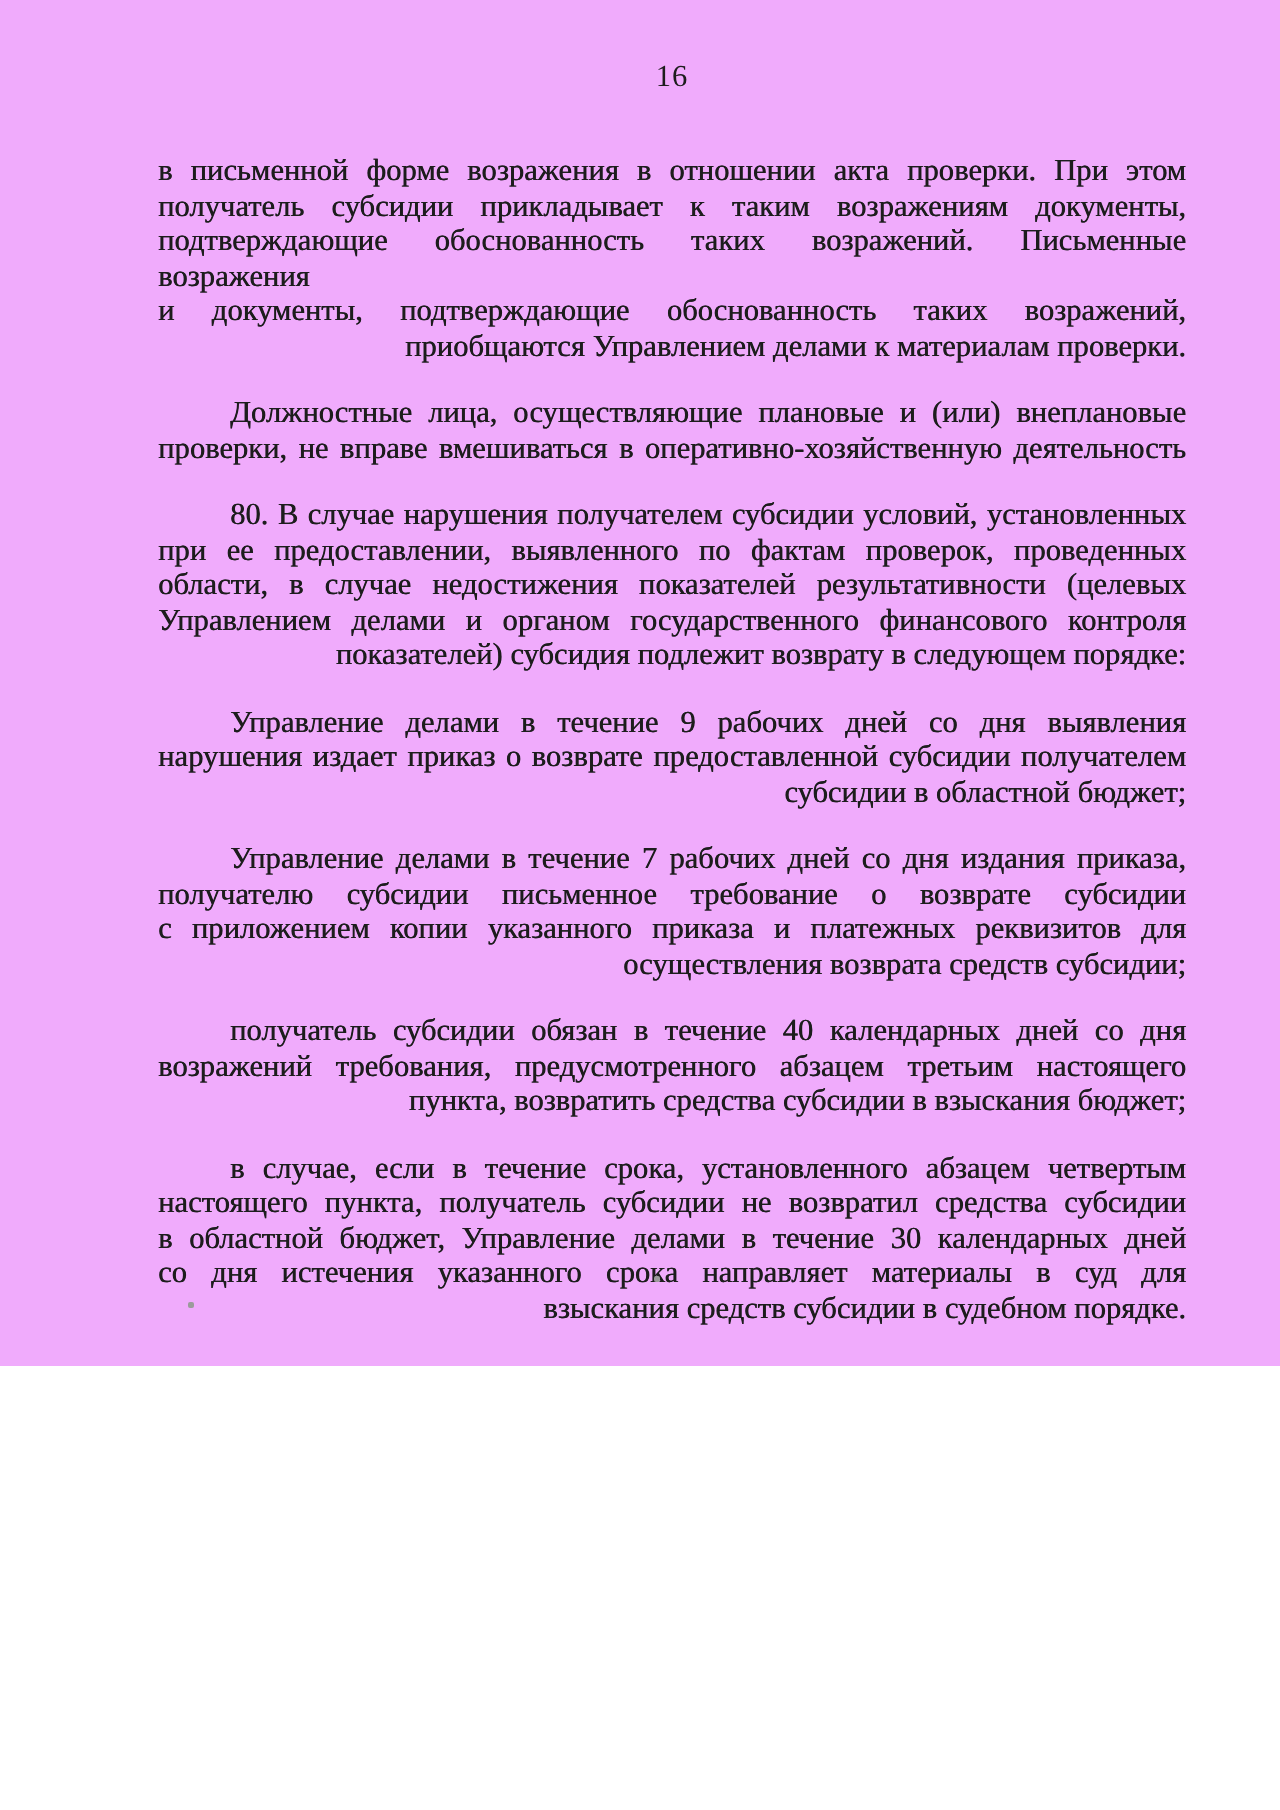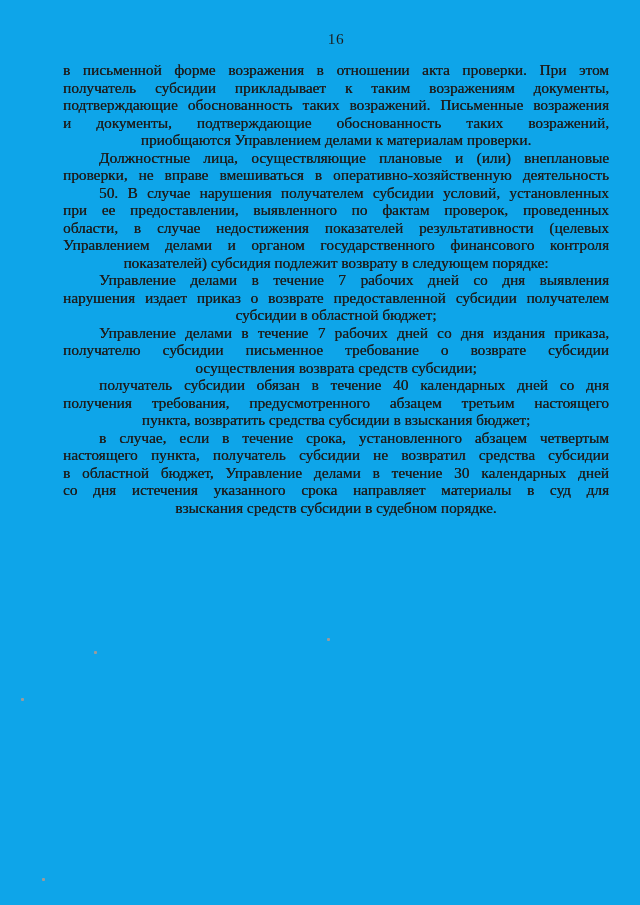--- a/index.html
+++ b/index.html
@@ -3,22 +3,22 @@
 <meta charset="utf-8">
 <style>
   html, body {
     margin: 0;
     padding: 0;
     background: #ffffff;
   }
   .page {
     position: relative;
     width: 640px;
-    height: 905px;
-    background: #0ea5e9;
+    height: 683px;
+    background: #f0abfc;
     font-family: "Liberation Serif", "DejaVu Serif", serif;
     color: #1d1d1d;
     overflow: hidden;
   }
   .page-number {
     position: absolute;
     top: 30px;
     left: 63px;
     width: 546px;
     text-align: center;
@@ -28,27 +28,27 @@
   }
   .text-block {
     position: absolute;
     top: 61px;
     left: 63px;
     width: 546px;
     font-size: 15.3px;
     line-height: 17.5px;
     text-shadow: 0.25px 0 0 currentColor; 
   }
-  .paragraph { margin: 0; }
+  .paragraph { margin: 16px; }
   .line { width: 100%; }
   .line.just {
     text-align: justify;
     text-align-last: justify;
   }
-  .line.lastline { text-align: center; }
+  .line.lastline { text-align: right; }
   .line.indent { padding-left: 36px; box-sizing: border-box; }
   .speck {
     position: absolute;
     width: 3px;
     height: 3px;
     background: #9b9b9b;
     border-radius: 1px;
   }
 </style>
 </head>
@@ -63,39 +63,40 @@
         <div class="line just">получатель субсидии прикладывает к таким возражениям документы,</div>
         <div class="line just">подтверждающие обоснованность таких возражений. Письменные возражения</div>
         <div class="line just">и документы, подтверждающие обоснованность таких возражений,</div>
         <div class="line lastline">приобщаются Управлением делами к материалам проверки.</div>
       </div>
       <div class="paragraph">
         <div class="line just indent">Должностные лица, осуществляющие плановые и (или) внеплановые</div>
         <div class="line just">проверки, не вправе вмешиваться в оперативно-хозяйственную деятельность</div>
       </div>
       <div class="paragraph">
-        <div class="line just indent">50. В случае нарушения получателем субсидии условий, установленных</div>
+        <div class="line just indent">80. В случае нарушения получателем субсидии условий, установленных</div>
         <div class="line just">при ее предоставлении, выявленного по фактам проверок, проведенных</div>
         <div class="line just">области, в случае недостижения показателей результативности (целевых</div>
         <div class="line just">Управлением делами и органом государственного финансового контроля</div>
         <div class="line lastline">показателей) субсидия подлежит возврату в следующем порядке:</div>
       </div>
       <div class="paragraph">
-        <div class="line just indent">Управление делами в течение 7 рабочих дней со дня выявления</div>
+        <div class="line just indent">Управление делами в течение 9 рабочих дней со дня выявления</div>
         <div class="line just">нарушения издает приказ о возврате предоставленной субсидии получателем</div>
         <div class="line lastline">субсидии в областной бюджет;</div>
       </div>
       <div class="paragraph">
         <div class="line just indent">Управление делами в течение 7 рабочих дней со дня издания приказа,</div>
         <div class="line just">получателю субсидии письменное требование о возврате субсидии</div>
+        <div class="line just">с приложением копии указанного приказа и платежных реквизитов для</div>
         <div class="line lastline">осуществления возврата средств субсидии;</div>
       </div>
       <div class="paragraph">
         <div class="line just indent">получатель субсидии обязан в течение 40 календарных дней со дня</div>
-        <div class="line just">получения требования, предусмотренного абзацем третьим настоящего</div>
+        <div class="line just">возражений требования, предусмотренного абзацем третьим настоящего</div>
         <div class="line lastline">пункта, возвратить средства субсидии в взыскания бюджет;</div>
       </div>
       <div class="paragraph">
         <div class="line just indent">в случае, если в течение срока, установленного абзацем четвертым</div>
         <div class="line just">настоящего пункта, получатель субсидии не возвратил средства субсидии</div>
         <div class="line just">в областной бюджет, Управление делами в течение 30 календарных дней</div>
         <div class="line just">со дня истечения указанного срока направляет материалы в суд для</div>
         <div class="line lastline">взыскания средств субсидии в судебном порядке.</div>
       </div>
     </div>

